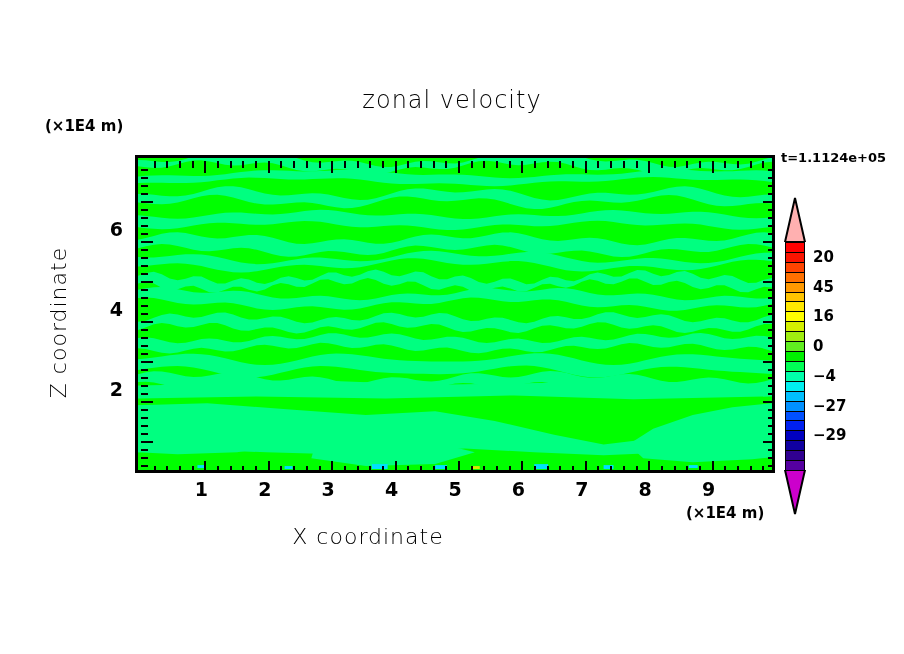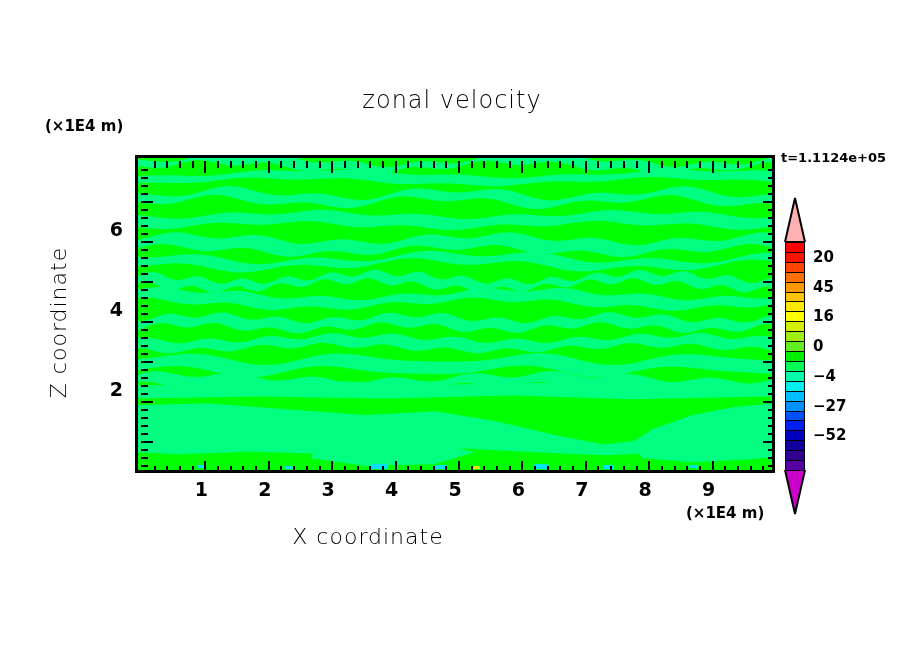--- a/index.html
+++ b/index.html
@@ -329,16 +329,16 @@
           <polygon points="2,0 22,0 12,44" fill="#cc00cc" stroke="#000" stroke-width="2"></polygon>
         </svg></div>
     </div>
   <div id="cblabels">
       <div class="cblab" style="left: 813px; top: 247.87px;">20</div>
       <div class="cblab" style="left: 813px; top: 277.609px;">45</div>
       <div class="cblab" style="left: 813px; top: 307.348px;">16</div>
       <div class="cblab" style="left: 813px; top: 337.087px;">0</div>
       <div class="cblab" style="left: 813px; top: 366.826px;">−4</div>
       <div class="cblab" style="left: 813px; top: 396.565px;">−27</div>
-      <div class="cblab" style="left: 813px; top: 426.304px;">−52</div>
+      <div class="cblab" style="left: 813px; top: 426.304px;">−29</div>
     </div>
 
 </div>
 
 </body></html>

